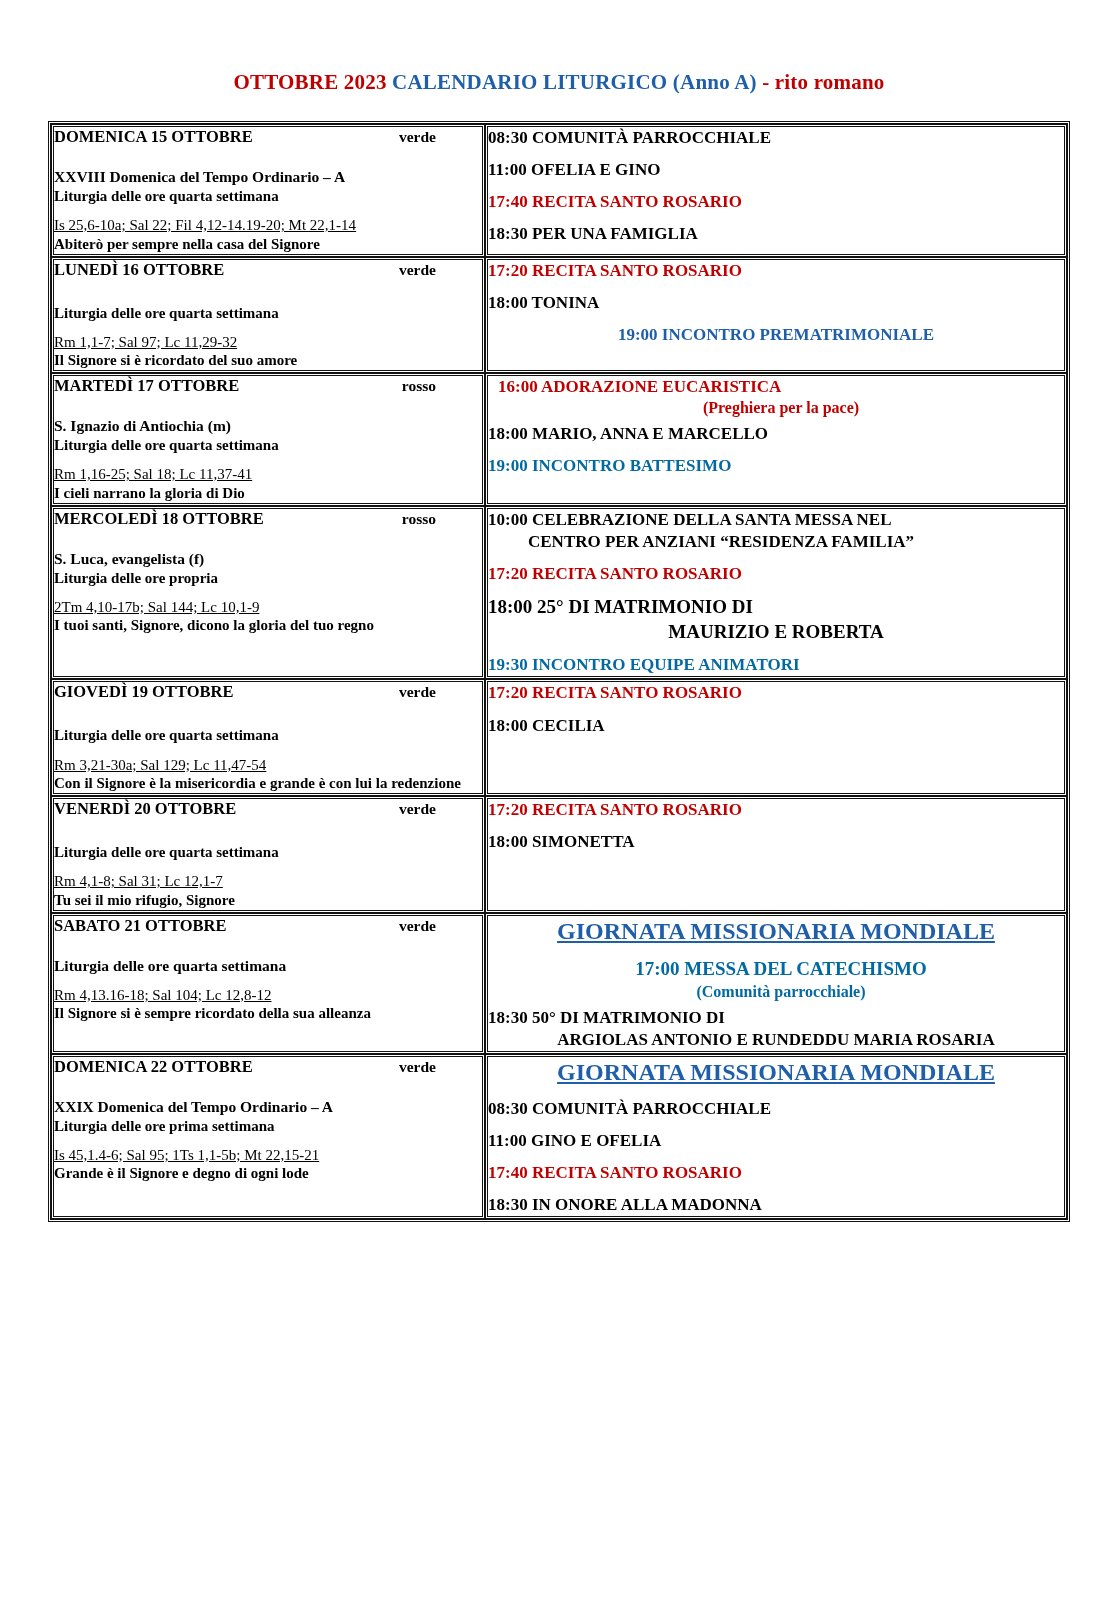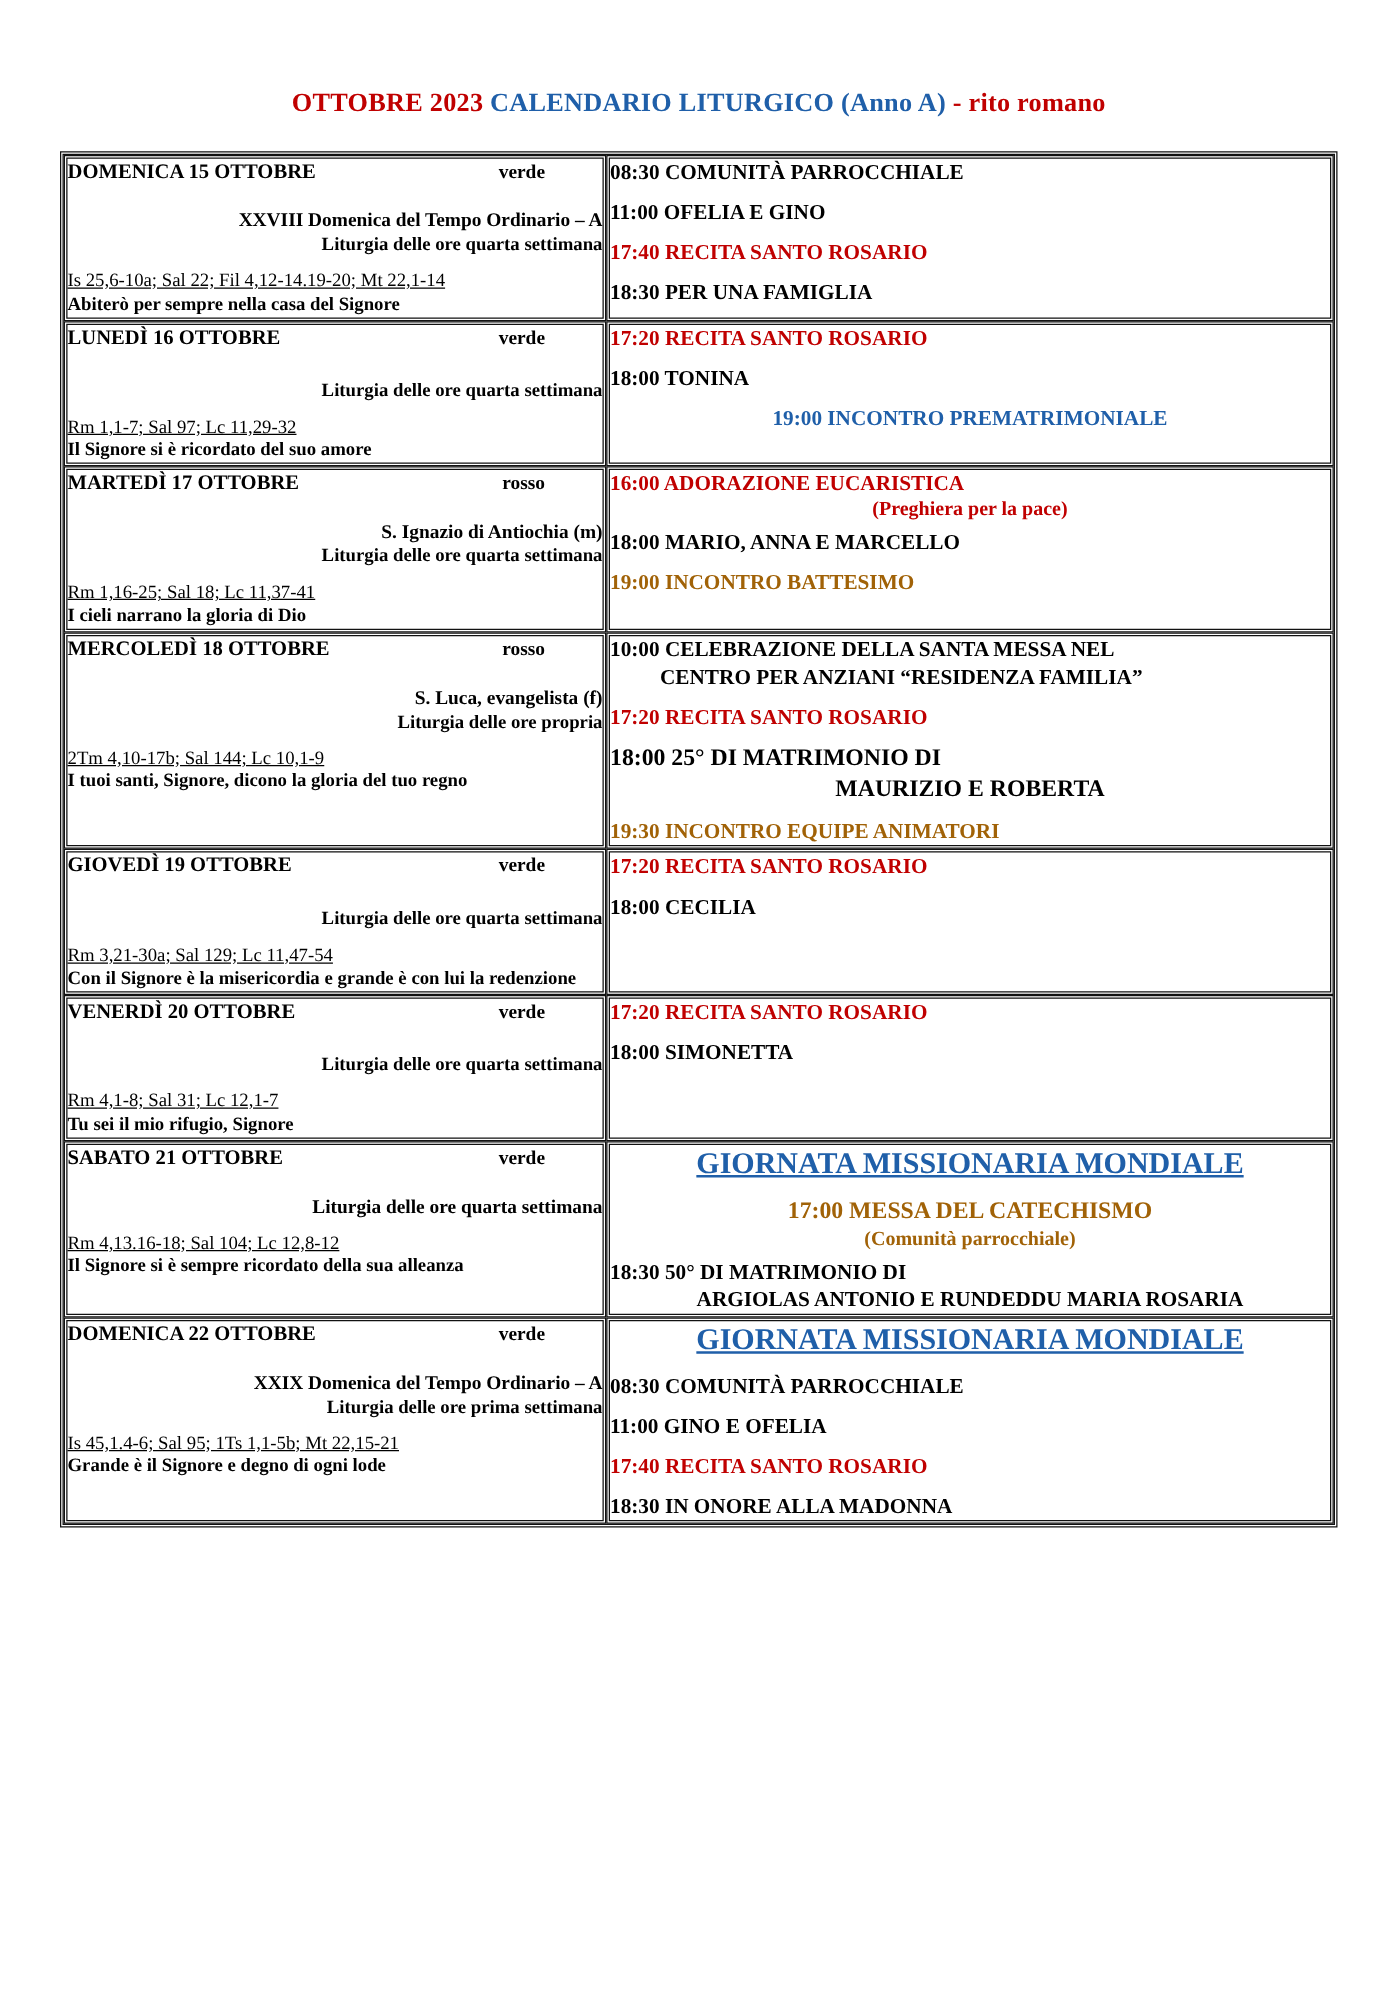--- a/index.html
+++ b/index.html
@@ -24,21 +24,21 @@
   .doc-title {
     text-align: center;
     font-size: 21px;
     font-weight: bold;
     margin-bottom: 26px;
     letter-spacing: .2px;
   }
   .t-red { color: #c00000; }
   .t-blue { color: #1f5fa9; text-align: center; }
   .t-black { color: #000000; }
-  .t-green { color: #a16207; }
+  .t-green { color: #0369a1; }
 
   table.cal {
     width: 1022px;
     border-collapse: separate;
     border-spacing: 0;
     table-layout: fixed;
     border: 3px double #111;
   }
   table.cal td {
     vertical-align: top;
@@ -62,21 +62,21 @@
     margin-bottom: 2px;
   }
   .dayline .dayname { white-space: nowrap; }
   .dayline .color {
     font-size: 15.5px;
     font-weight: bold;
     padding-right: 46px;
     margin-left: 28px;
   }
   .centered {
-    text-align: right;
+    text-align: left;
     font-weight: bold;
     font-size: 15.5px;
     line-height: 1.28;
   }
   .centered.small { font-size: 15px; }
   .readings {
     font-size: 15px;
     line-height: 1.25;
     font-weight: normal;
     text-decoration: underline;
@@ -95,21 +95,21 @@
     font-weight: bold;
     line-height: 1.3;
     margin: 0 0 10px 0;
     white-space: normal;
   }
   .ev:last-child { margin-bottom: 0; }
   .ev.big { font-size: 19px; }
   .ev.bigger { font-size: 24px; }
   .ev.center { text-align: center; }
   .ev.underline { text-decoration: underline; }
-  .ev.tight { margin-bottom: 4px; }
+  .ev.tight { margin-bottom: 4px; margin-left: 10px; }
   .ev .sub {
     display: block;
     text-align: center;
     font-size: 16px;
   }
   .ev .ln2 {
     display: block;
     padding-left: 40px;
   }
   .ev .ln2c { display: block; text-align: center; }

